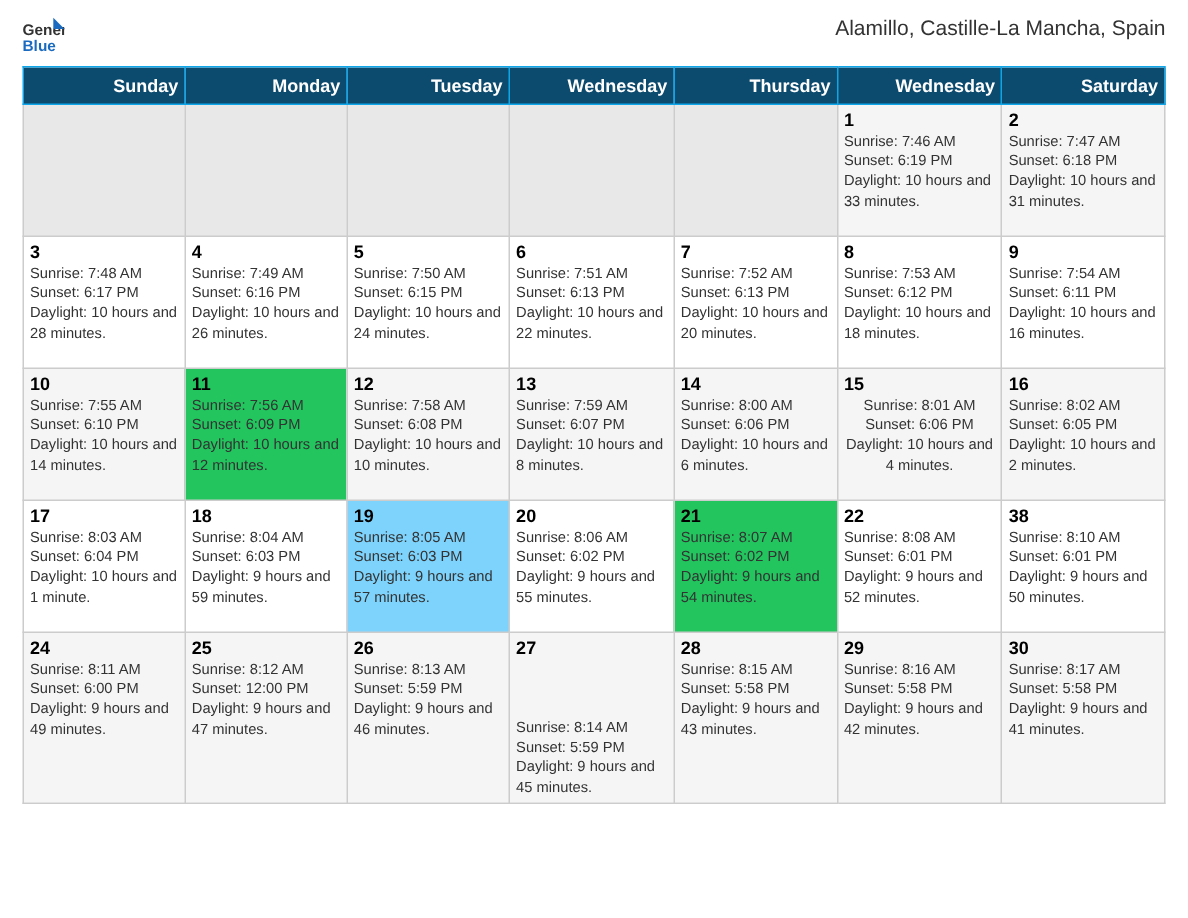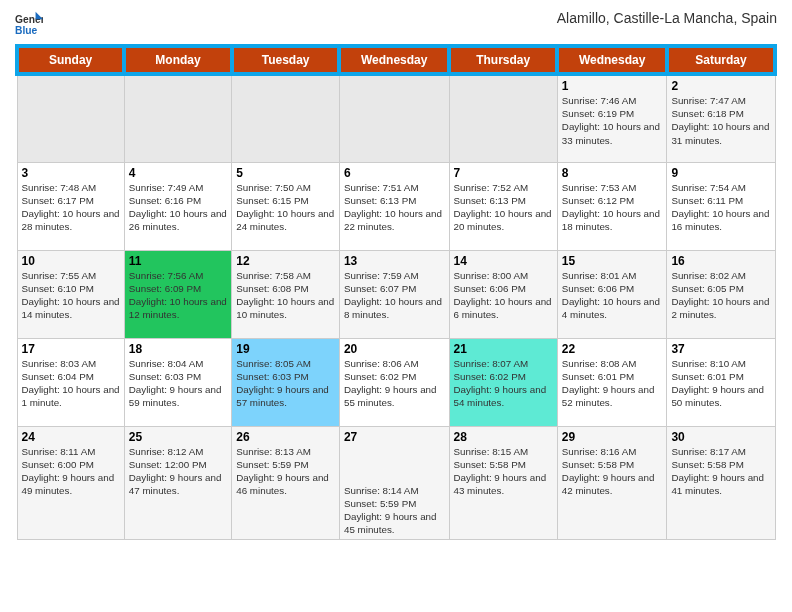--- a/index.html
+++ b/index.html
@@ -42,27 +42,27 @@
       font-size: 14px;
       color: #333;
     }
     .calendar {
       width: 100%;
       border-collapse: collapse;
       margin-top: 6px;
       font-size: 10.5px;
     }
     .calendar th {
-      background: #c2410c;
+      background: #0c4a6e;
       color: #fff;
       padding: 5px 4px;
-      text-align: center;
+      text-align: right;
       font-size: 12px;
       font-weight: bold;
-      border: 4px solid #0ea5e9;
+      border: 1px solid #0ea5e9;
     }
     .calendar td {
       vertical-align: top;
       border: 1px solid #ccc;
       padding: 3px 4px;
       width: 113px;
       height: 88px;
       background: #fff;
     }
     .calendar tr:nth-child(odd) td {
@@ -205,21 +205,21 @@
 Daylight: 10 hours and 8 minutes.</div>
           </td>
           <td style="background: rgb(245, 245, 245);">
             <span class="day-num">14</span>
             <div class="day-info" style="white-space: pre-line;">Sunrise: 8:00 AM
 Sunset: 6:06 PM
 Daylight: 10 hours and 6 minutes.</div>
           </td>
           <td style="background: rgb(245, 245, 245);">
             <span class="day-num">15</span>
-            <div class="day-info" style="white-space: pre-line;">Sunrise: 8:01 AM
+            <div class="day-info" style="white-space: pre-line; text-align: center;">Sunrise: 8:01 AM
 Sunset: 6:06 PM
 Daylight: 10 hours and 4 minutes.</div>
           </td>
           <td style="background: rgb(245, 245, 245);">
             <span class="day-num">16</span>
             <div class="day-info" style="white-space: pre-line;">Sunrise: 8:02 AM
 Sunset: 6:05 PM
 Daylight: 10 hours and 2 minutes.</div>
           </td>
         </tr>
@@ -241,34 +241,34 @@
             <div class="day-info" style="white-space: pre-line;">Sunrise: 8:05 AM
 Sunset: 6:03 PM
 Daylight: 9 hours and 57 minutes.</div>
           </td>
           <td style="background: rgb(255, 255, 255);">
             <span class="day-num">20</span>
             <div class="day-info" style="white-space: pre-line;">Sunrise: 8:06 AM
 Sunset: 6:02 PM
 Daylight: 9 hours and 55 minutes.</div>
           </td>
-          <td style="background: #5eead4;">
+          <td style="background: #22c55e;">
             <span class="day-num">21</span>
             <div class="day-info" style="white-space: pre-line;">Sunrise: 8:07 AM
 Sunset: 6:02 PM
 Daylight: 9 hours and 54 minutes.</div>
           </td>
           <td style="background: rgb(255, 255, 255);">
             <span class="day-num">22</span>
             <div class="day-info" style="white-space: pre-line;">Sunrise: 8:08 AM
 Sunset: 6:01 PM
 Daylight: 9 hours and 52 minutes.</div>
           </td>
           <td style="background: rgb(255, 255, 255);">
-            <span class="day-num">37</span>
+            <span class="day-num">38</span>
             <div class="day-info" style="white-space: pre-line;">Sunrise: 8:10 AM
 Sunset: 6:01 PM
 Daylight: 9 hours and 50 minutes.</div>
           </td>
         </tr>
         <tr>
           <td style="background: rgb(245, 245, 245);">
             <span class="day-num">24</span>
             <div class="day-info" style="white-space: pre-line;">Sunrise: 8:11 AM
 Sunset: 6:00 PM

